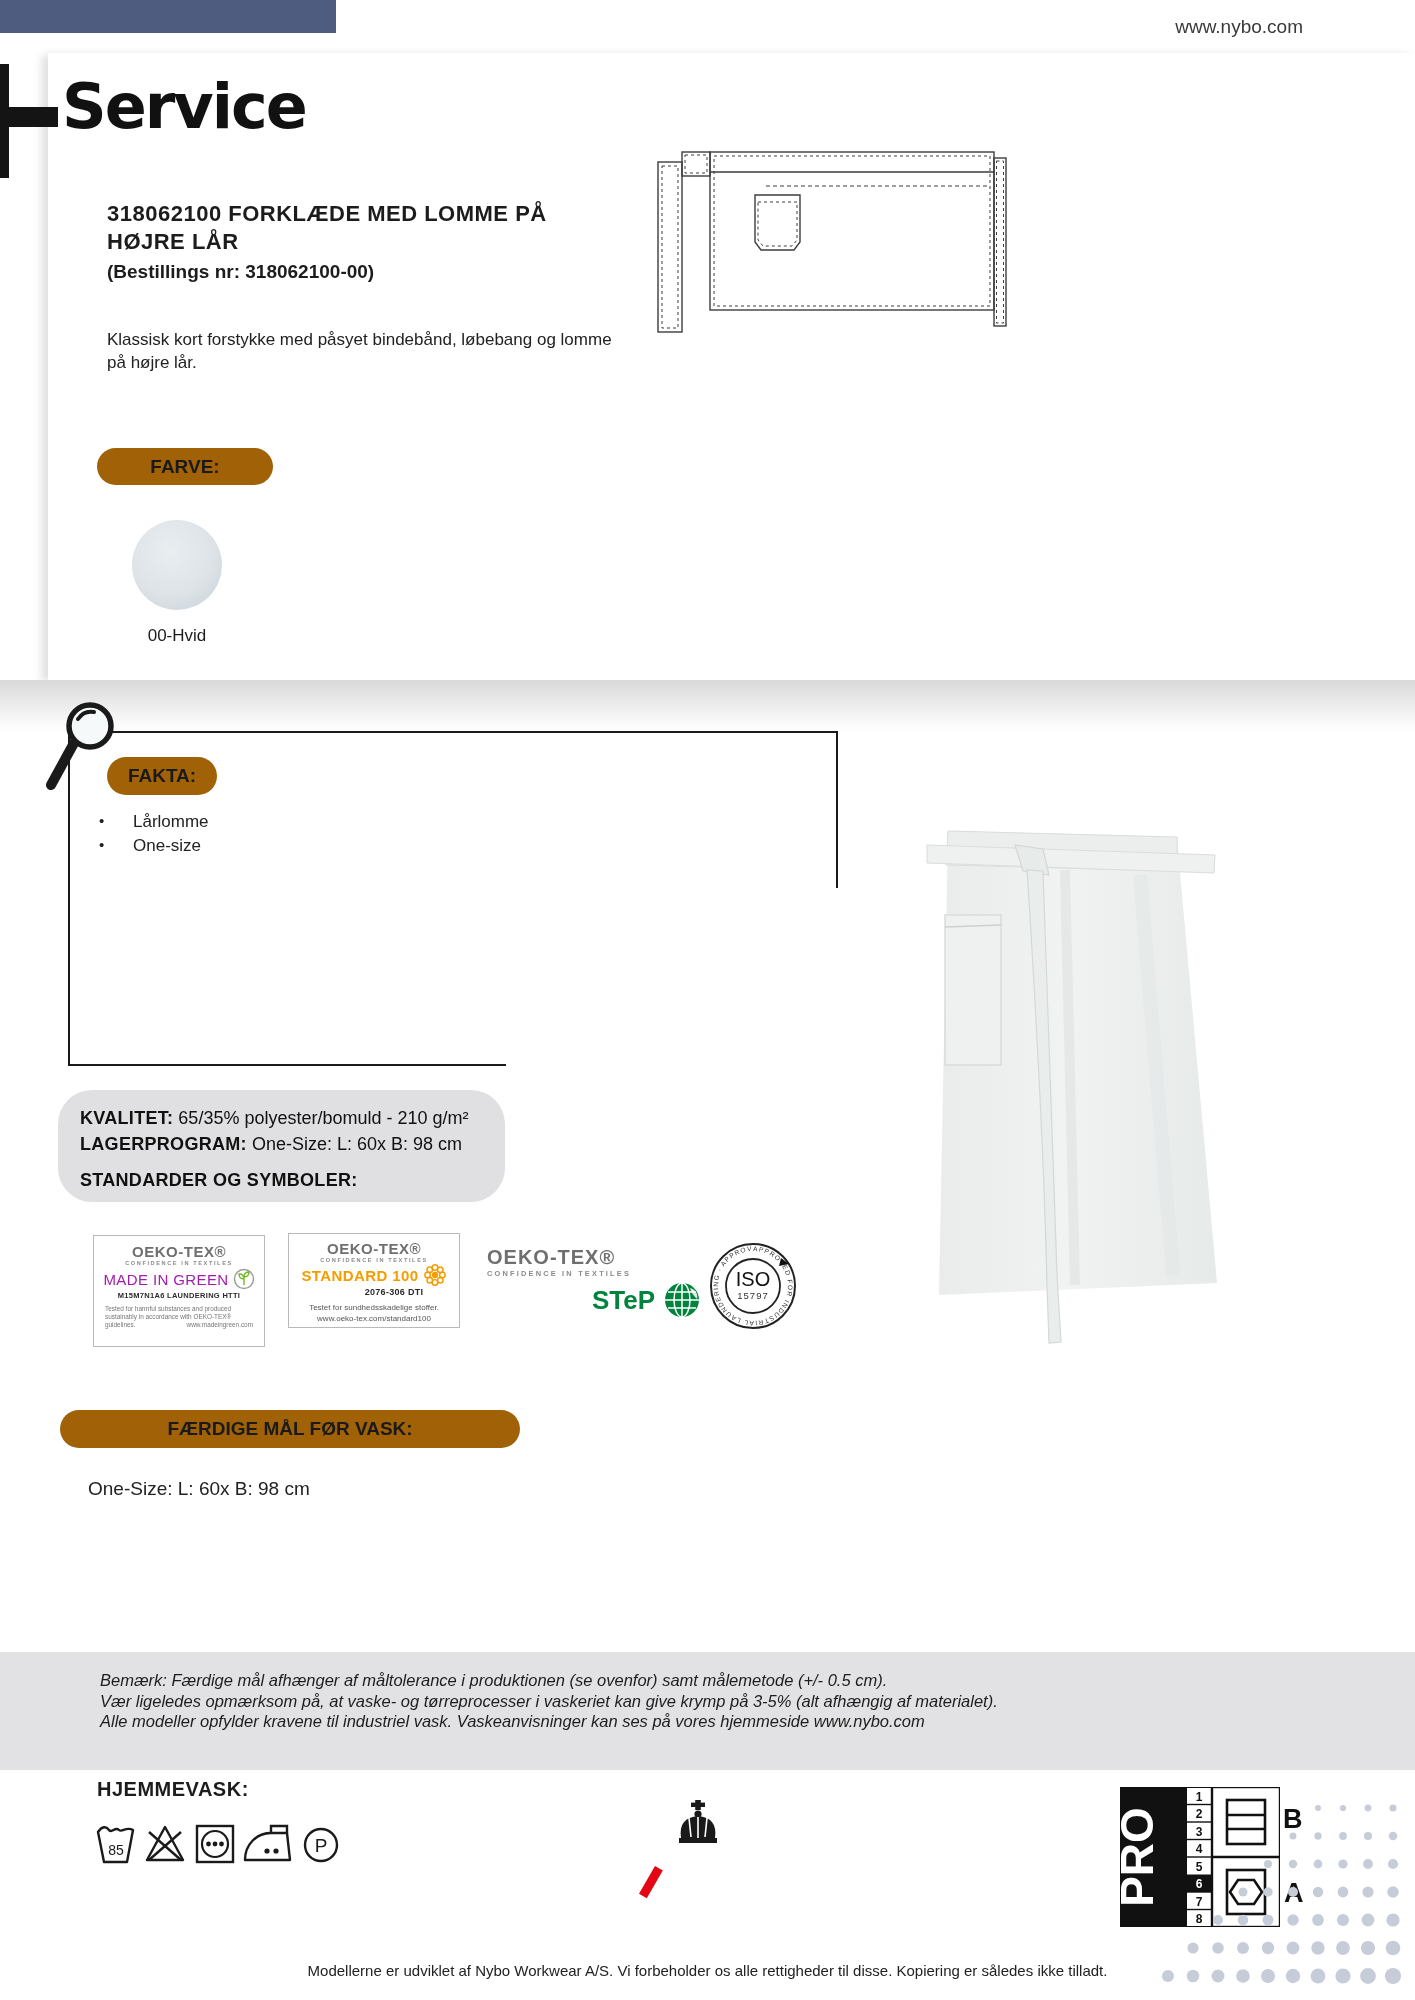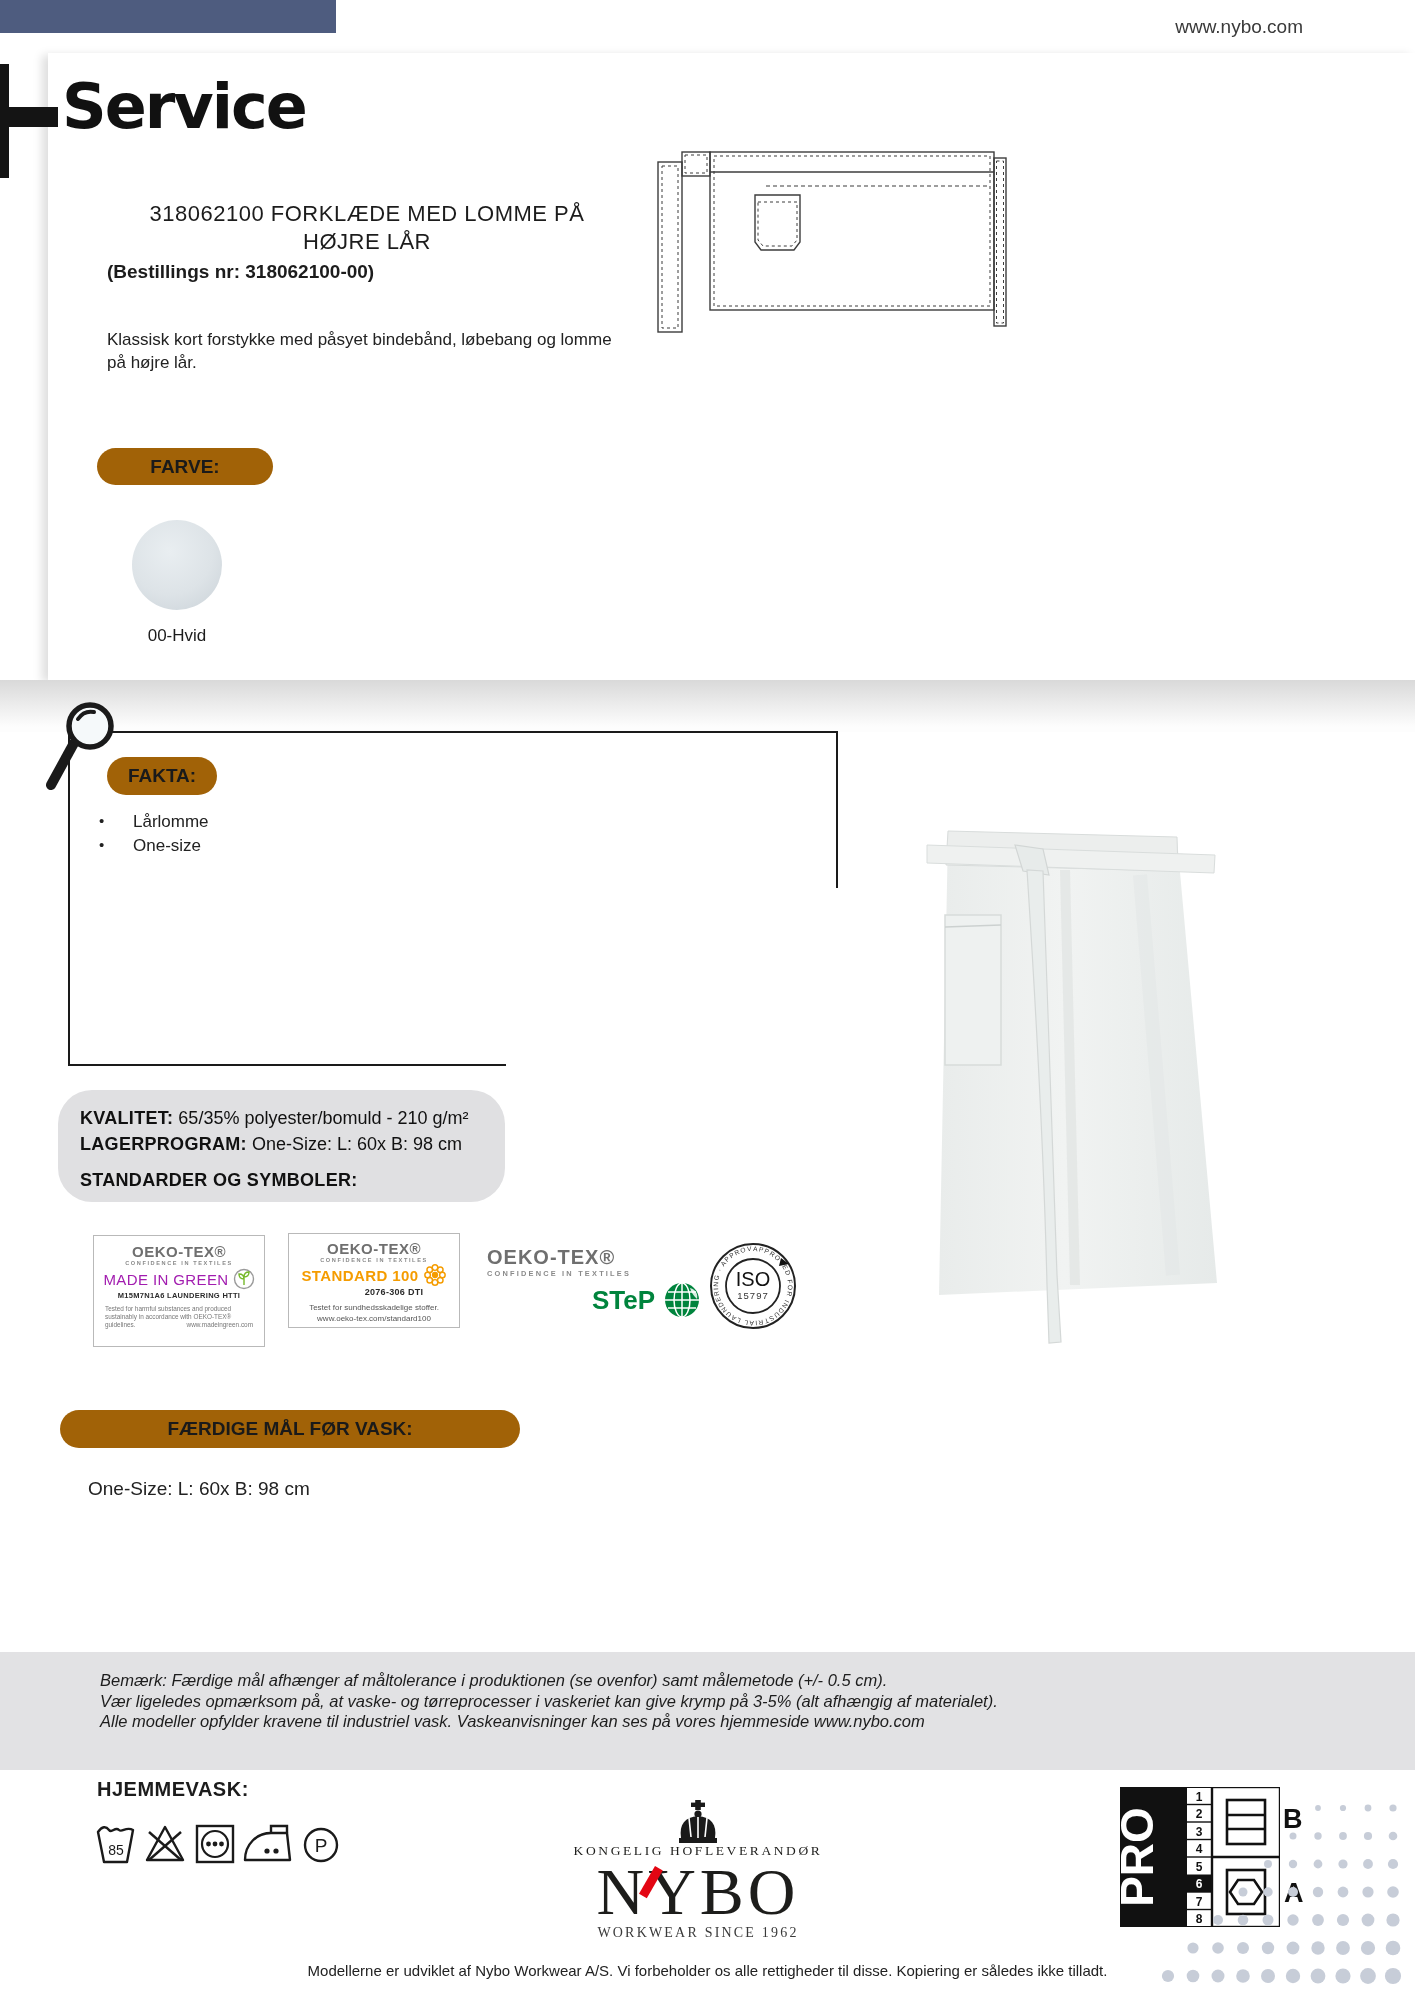--- a/index.html
+++ b/index.html
@@ -7,22 +7,22 @@
   .page{position:relative;width:1415px;height:2000px;background:#fff;overflow:hidden;}
   .abs{position:absolute;}
   .card{position:absolute;left:48px;top:53px;width:1367px;height:627px;background:#fff;
         box-shadow:-6px 2px 9px rgba(0,0,0,.13);}
   .topbar{position:absolute;left:0;top:0;width:336px;height:33px;background:#4e5c7f;}
   .url{position:absolute;top:16px;right:112px;font-size:19px;color:#3a3a3a;}
   .vbar{position:absolute;left:0;top:64px;width:9px;height:114px;background:#141414;}
   .dash{position:absolute;left:0;top:107px;width:58px;height:20px;background:#141414;}
   .service{position:absolute;left:62px;top:70px;font-size:62px;font-weight:900;
            font-family:"DejaVu Sans",sans-serif;letter-spacing:-2px;color:#111;}
-  .title{position:absolute;left:107px;top:200px;width:520px;font-size:22px;font-weight:normal;
-         line-height:28px;letter-spacing:.5px;text-align:center;}
+  .title{position:absolute;left:107px;top:200px;width:520px;font-size:22px;font-weight:bold;
+         line-height:28px;letter-spacing:.5px;}
   .orderno{position:absolute;left:107px;top:261px;font-size:19px;font-weight:bold;}
   .desc{position:absolute;left:107px;top:328px;width:520px;font-size:17px;line-height:23px;color:#222;}
   .pill{position:absolute;background:#a16207;border-radius:20px;display:flex;
         align-items:center;justify-content:center;font-weight:bold;font-size:19px;color:#1a1a1a;}
   .swatch{position:absolute;left:132px;top:520px;width:90px;height:90px;border-radius:50%;
           background:radial-gradient(circle at 42% 35%,#e9eef1 0%,#dde3e7 55%,#c9d1d7 100%);}
   .swatch-label{position:absolute;left:117px;top:626px;width:120px;text-align:center;font-size:17px;}
   .gradband{position:absolute;left:0;top:680px;width:1415px;height:52px;
             background:linear-gradient(#d9d9d9,#fdfdfd 90%);}
   .line{position:absolute;background:#1a1a1a;}
@@ -289,25 +289,20 @@
   </svg>
 
   <svg class="abs" style="left:668px;top:1798px;" width="60" height="46" viewBox="0 0 60 46">
     <rect x="27.2" y="2" width="5.6" height="10" fill="#1a1a1a"></rect>
     <rect x="23" y="4.6" width="14" height="4.4" fill="#1a1a1a"></rect>
     <circle cx="30" cy="16" r="3.6" fill="#1a1a1a"></circle>
     <path d="M13 40 C11 26 17 19 30 18 C43 19 49 26 47 40 Z" fill="#1a1a1a"></path>
     <path d="M21 20 L23 39 M30 19 V40 M39 20 L37 39" stroke="#ffffff" stroke-width="1.6"></path>
     <rect x="11" y="40" width="38" height="5" fill="#1a1a1a"></rect>
   </svg>
-  <div class="brandblock">
-    <div class="brand-pre">KONGELIG HOFLEVERANDØR</div>
-    <div class="brand-name">NYBO</div>
-    <div class="brand-sub">WORKWEAR SINCE 1962</div>
-  </div>
   <div class="red-accent"></div>
 
   <svg class="abs" style="left:1120px;top:1787px;" width="160" height="140" viewBox="0 0 160 140">
     <rect x="0" y="0" width="66" height="140" fill="#111"></rect>
     <text x="33" y="70" transform="rotate(-90 33 70)" text-anchor="middle" font-size="46" font-weight="bold" fill="#ffffff">PRO</text>
     <g>
       <rect x="66" y="0" width="26" height="140" fill="#ffffff" stroke="#111" stroke-width="2"></rect>
       <rect x="66" y="87.5" width="26" height="17.5" fill="#111"></rect>
       <g font-size="12" font-weight="bold" text-anchor="middle" fill="#111">
         <text x="79" y="13.5">1</text>

